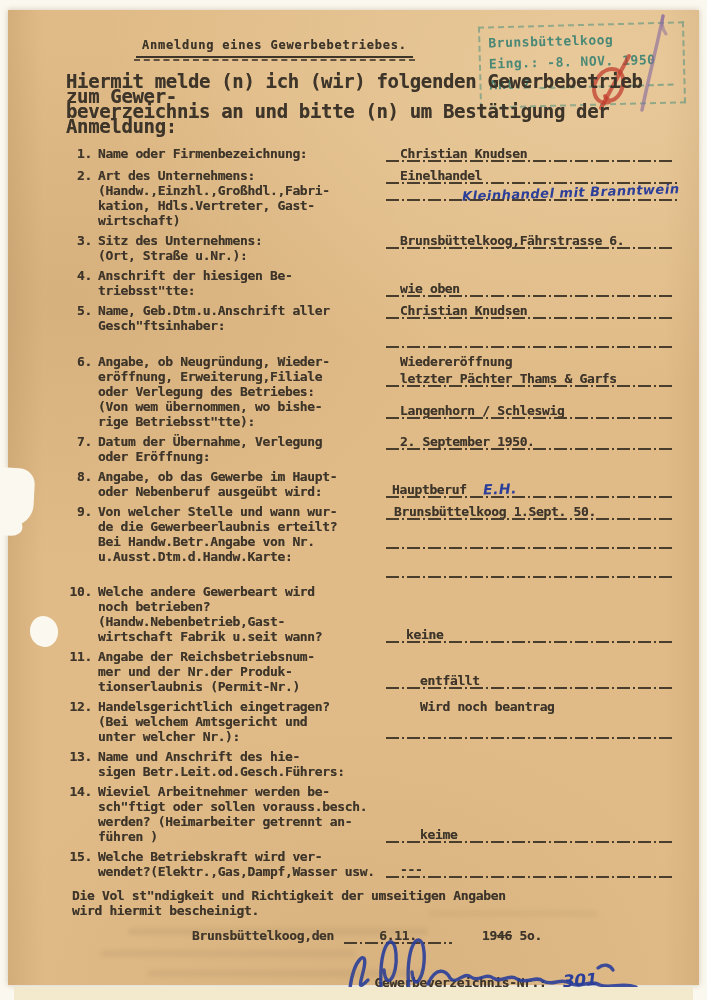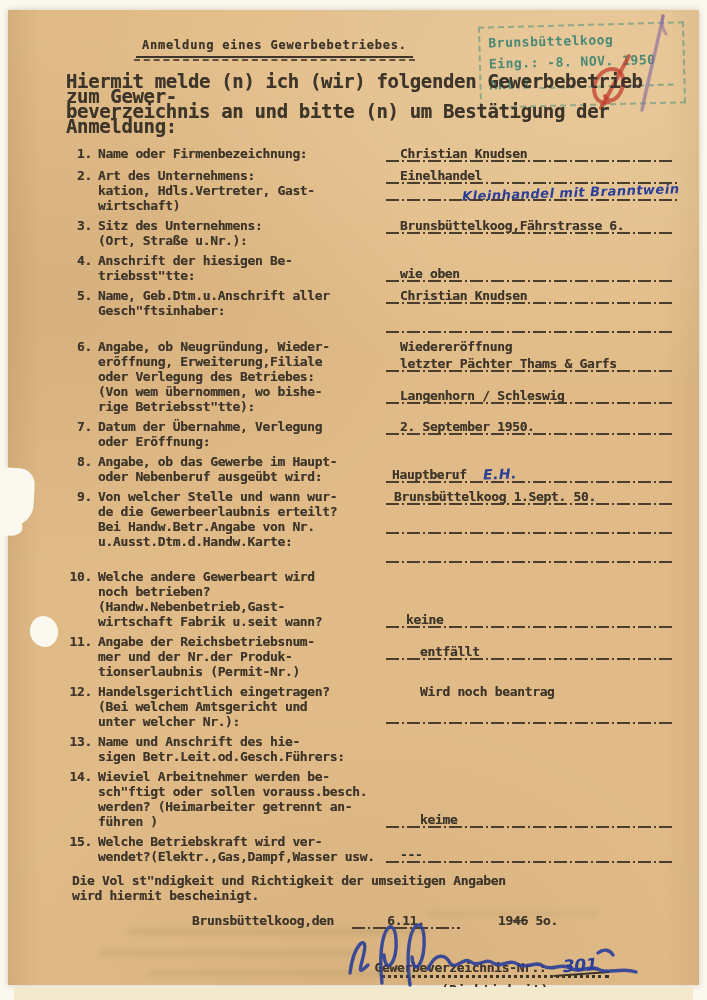--- a/index.html
+++ b/index.html
@@ -62,21 +62,21 @@
   .item-2 .slot:nth-child(2) .hand{margin-left:0;font-size:13px;}
   .item-4 .answers,.item-8 .answers,.item-10 .answers,.item-11 .answers,
   .item-14 .answers,.item-15 .answers{justify-content:flex-end;}
   .item-5 .slot:nth-child(2){margin-top:12px;}
   .item-6 .slot:nth-child(3){margin-top:15px;}
   .item-9 .slot:nth-child(2),.item-9 .slot:nth-child(3){margin-top:12px;}
   .item-12 .slot:nth-child(2){margin-top:7px;}
   .item-8 .slot{padding-left:6px;}
   .item-9 .slot{padding-left:8px;}
   .item-10 .slot{padding-left:20px;}
-  .item-11 .slot{padding-left:34px;margin-bottom:18px;}
+  .item-11 .slot{padding-left:34px;margin-bottom:4px;}
   .item-12 .slot{padding-left:34px;}
   .item-14 .slot{padding-left:34px;}
   .item-13 .slot{padding-left:12px;}
   
   .stamp{
     position:absolute;top:14px;right:14px;width:186px;height:72px;
     border:2px dashed rgba(62,138,124,.5);
     color:rgba(52,128,114,.88);
     transform:rotate(-1.5deg);
     padding:4px 8px 2px;font-size:13px;line-height:21px;font-weight:bold;
@@ -100,21 +100,21 @@
     background:#fbf8ef;border-radius:50%;transform:rotate(-12deg);
   }
   
   .ghost{position:absolute;background:#7e6844;opacity:.12;filter:blur(2px);height:7px;border-radius:3px;}
   .g1{left:120px;top:918px;width:300px;}
   .g2{left:92px;top:940px;width:255px;opacity:.10;}
   .g3{left:140px;top:960px;width:275px;opacity:.10;}
   .g4{left:420px;top:900px;width:170px;opacity:.07;}
   
   .attestation{margin:9px 0 0 12px;}
-  .placedate{display:flex;align-items:flex-end;margin:10px 0 0 132px;position:relative;gap:8px;}
+  .placedate{display:flex;align-items:flex-end;margin:10px 0 0 132px;position:relative;}
   .pd-line{width:108px;text-align:center;position:relative;margin-left:10px;}
   .pd-line::after{
     content:"";position:absolute;left:0;right:0;bottom:-1px;height:2px;
     background:repeating-linear-gradient(90deg,#493d2d 0 13px,transparent 13px 16px,#493d2d 16px 18px,transparent 18px 21px);
   }
   .pd-year{margin-left:30px;}
   .struck{text-decoration:line-through;}
   .sig-row{display:flex;justify-content:space-between;align-items:flex-end;margin-top:30px;padding:0 72px 0 52px;flex-direction:column;}
   .registry{display:flex;align-items:flex-end;white-space:nowrap;}
   .registry .value{
@@ -163,20 +163,21 @@
             <div class="lline">Name oder Firmenbezeichnung:</div>
           </div>
           <div class="answers">
             <div class="slot l-dashed"><span class="typed">Christian Knudsen</span></div>
           </div>
         </div>
         <div class="item item-2">
           <div class="num">2.</div>
           <div class="label">
             <div class="lline">Art des Unternehmens:</div>
+            <div class="lline">(Handw.,Einzhl.,Großhdl.,Fabri-</div>
             <div class="lline">kation, Hdls.Vertreter, Gast-</div>
             <div class="lline">wirtschaft)</div>
           </div>
           <div class="answers">
             <div class="slot l-dashed"><span class="typed">Einelhandel</span></div>
             <div class="slot l-dashed"><span class="hand">Kleinhandel mit Branntwein</span></div>
           </div>
         </div>
         <div class="item item-3">
           <div class="num">3.</div>

